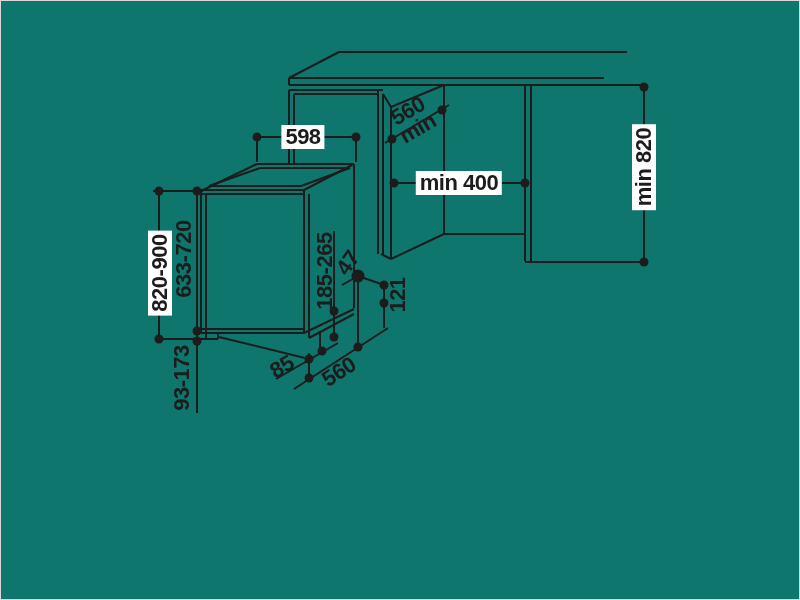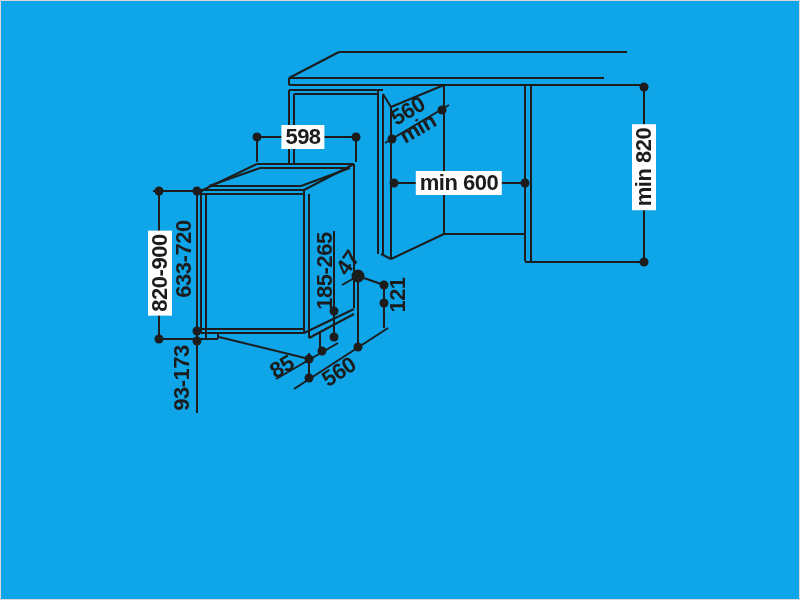--- a/index.html
+++ b/index.html
@@ -1,18 +1,18 @@
 <!DOCTYPE html>
 <html><head>
 <meta charset="utf-8">
 <style>
   html,body{margin:0;padding:0;background:#ffffff;}
   .frame{
     position:relative;width:798px;height:598px;
-    border:1px solid #d9d9d9;background:#0ea5e9;overflow:hidden;
+    border:1px solid #d9d9d9;background:#0f766e;overflow:hidden;
     font-family:"Liberation Sans","DejaVu Sans",sans-serif;
   }
   svg{position:absolute;left:0;top:0;}
   .dim{
     position:absolute;
     font-weight:bold;font-size:22px;line-height:1;
     letter-spacing:-0.5px;color:#1c1c1c;white-space:nowrap;
   }
   .dim.bg{background:#ffffff;padding:1px 4px;}
   .rot90{transform:translate(-50%,-50%) rotate(-90deg);}
@@ -130,21 +130,21 @@
     </g>
   </svg>
 
   <div class="dim bg flat" style="left:302px;top:136px;">598</div>
 
   <div class="dim rot30 stack" style="left:412px;top:119px;">
     <div>560</div>
     <div>min</div>
   </div>
 
-  <div class="dim bg flat" style="left:458px;top:182px;">min 600</div>
+  <div class="dim bg flat" style="left:458px;top:182px;">min 400</div>
 
   <div class="dim bg rot90" style="left:643px;top:166px;">min 820</div>
 
   <div class="dim bg rot90" style="left:159px;top:272px;">820-900</div>
 
   <div class="dim rot90" style="left:183px;top:258px;">633-720</div>
 
   <div class="dim rot90" style="left:181px;top:377px;">93-173</div>
 
   <div class="dim rot90" style="left:324px;top:270px;">185-265</div>

